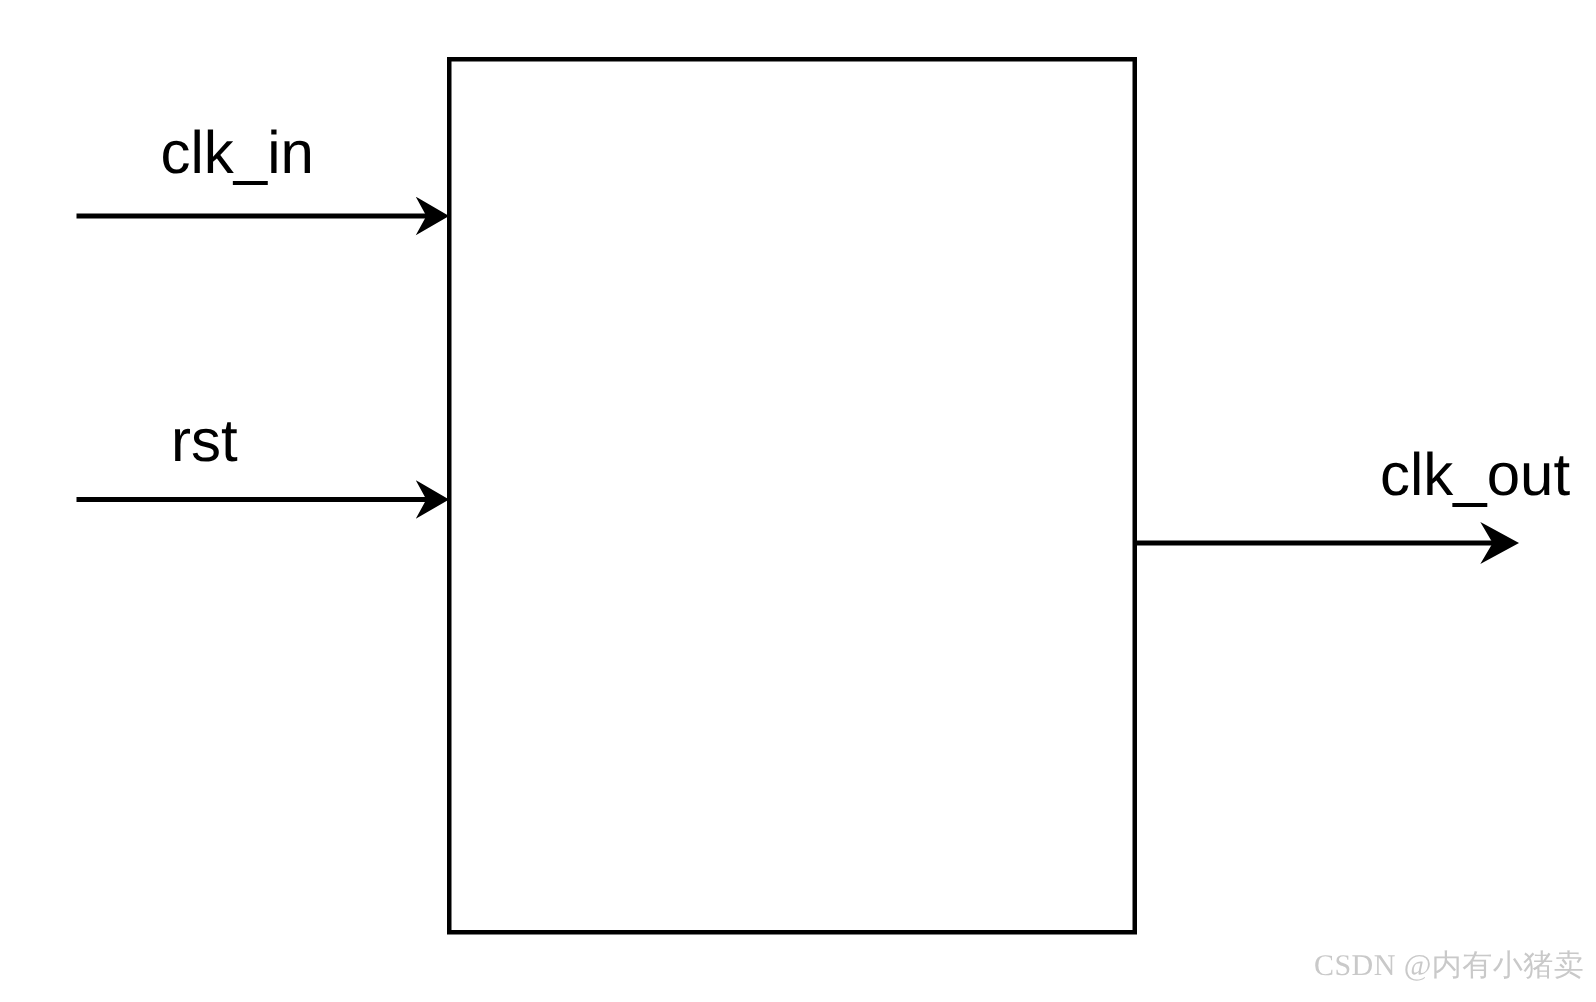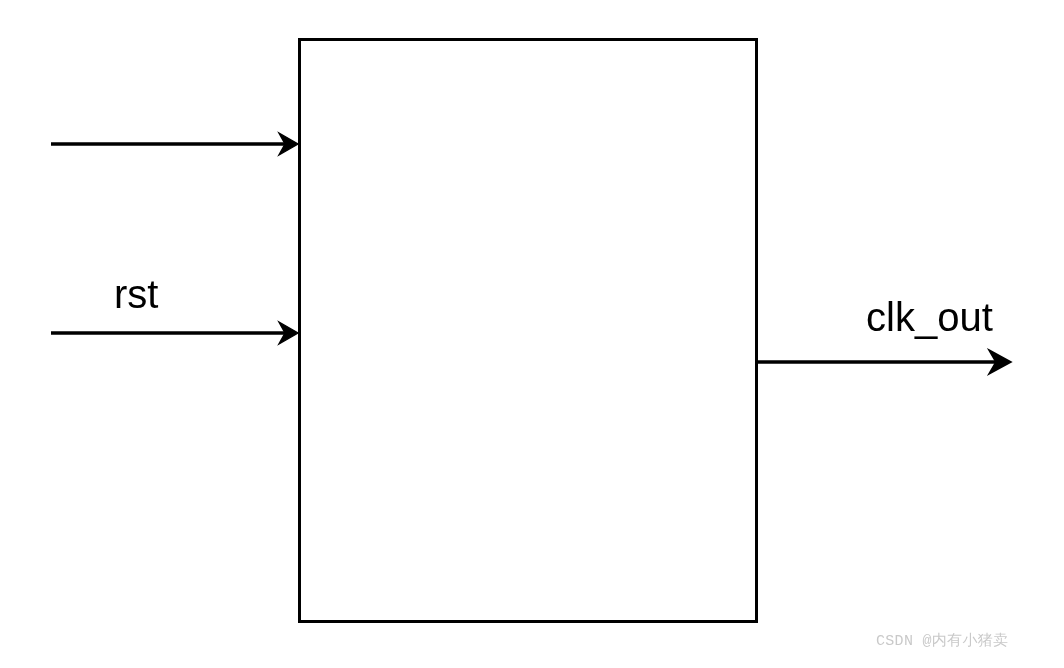--- a/index.html
+++ b/index.html
@@ -29,27 +29,27 @@
     position: absolute;
     font-family: "Liberation Sans", "DejaVu Sans", sans-serif;
     font-size: 40px;
     line-height: 1;
     color: #000000;
     white-space: nowrap;
     font-weight: 400;
   }
   #label-clk-in  { left: 107px; top: 82px;  }
   #label-rst     { left: 114px; top: 274px; }
-  #label-clk-out { left: 866px; top: 297px; }
+  #label-clk-out { left: 920px; top: 297px; }
   #watermark {
     position: absolute;
     left: 876px;
     top: 634px;
-    font-family: Liberation Mono, monospace;
-    font-size: 15px;
+    font-family: Liberation Serif, serif;
+    font-size: 20px;
     line-height: 1;
     color: #c9c9c9;
     white-space: nowrap;
     letter-spacing: 0.3px;
   }
 </style>
 </head>
 <body>
 
 <div id="canvas">
@@ -68,20 +68,21 @@
       <path d="M 279 322 L 298 333 L 279 344 L 285 333 Z" fill="#000000" stroke="#000000" stroke-width="1.4" stroke-linejoin="miter"></path>
     </g>
 
     <g>
       <line x1="757" y1="362" x2="1000" y2="362" stroke="#000000" stroke-width="3.4"></line>
       <path d="M 989 350 L 1011 362 L 989 374 L 996 362 Z" fill="#000000" stroke="#000000" stroke-width="1.6" stroke-linejoin="miter"></path>
     </g>
 
   </svg>
 
+  <div class="sig-label" id="label-clk-in">clk_in</div>
 
   <div class="sig-label" id="label-rst">rst</div>
 
   <div class="sig-label" id="label-clk-out">clk_out</div>
 
   <div id="watermark">CSDN @内有小猪卖</div>
 
 </div>
 
 </body></html>

